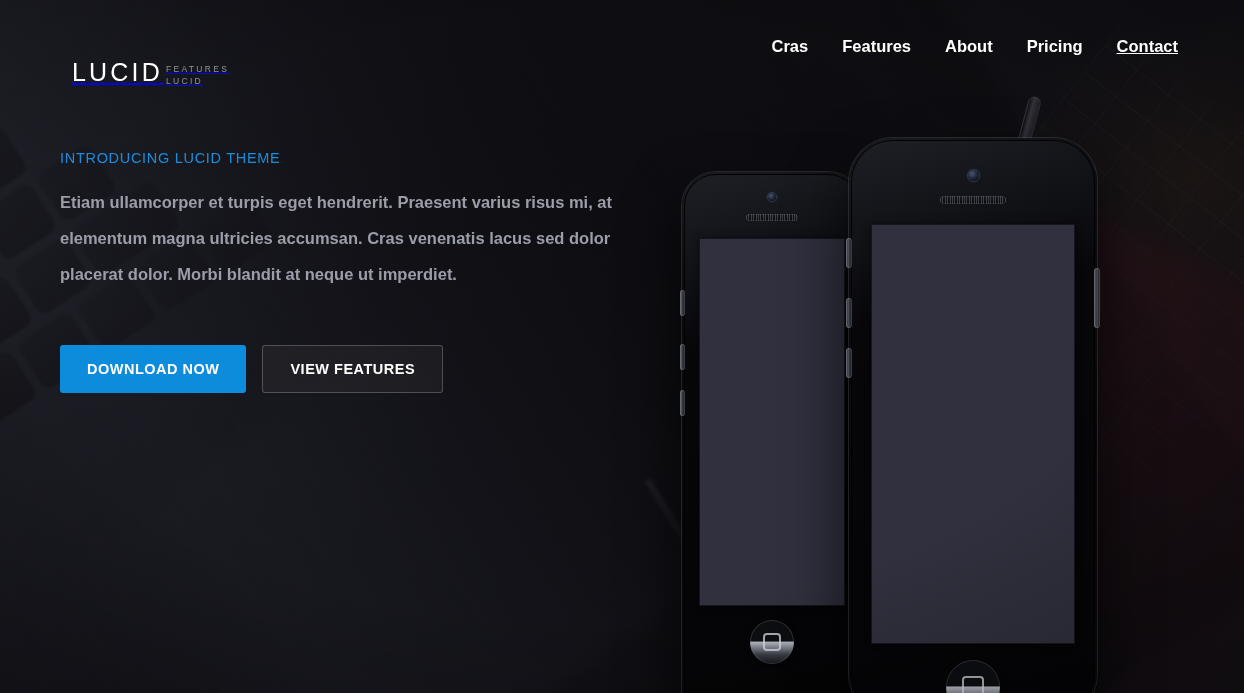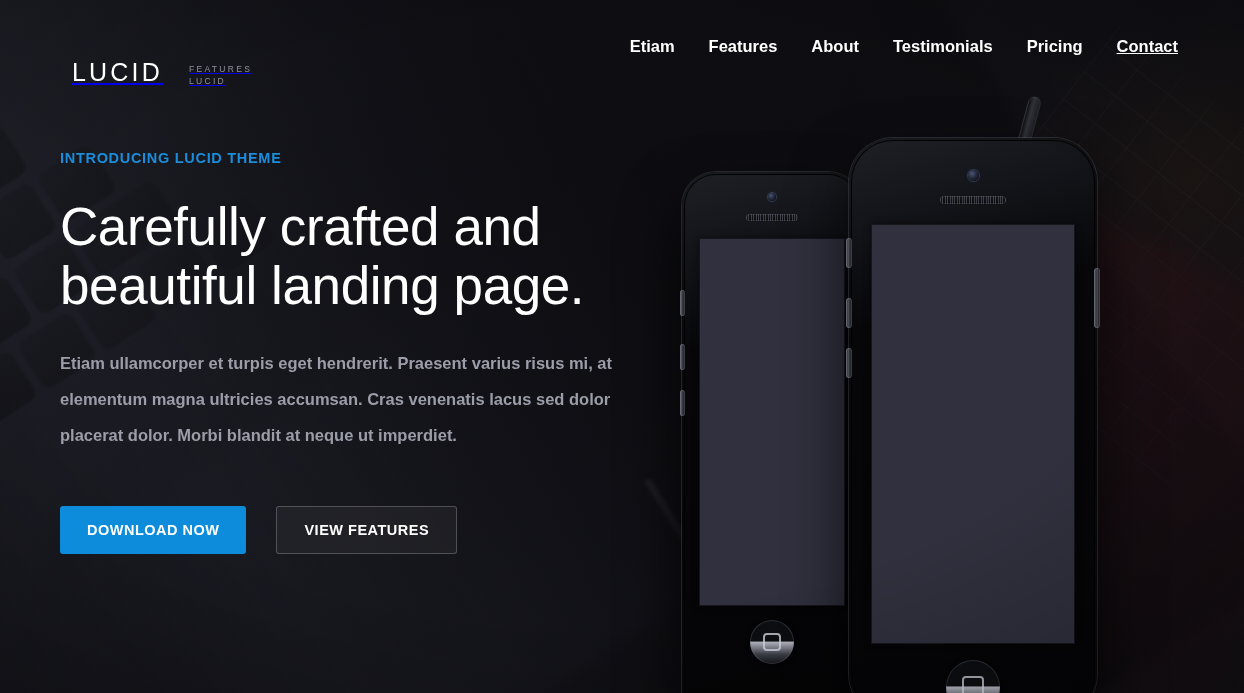--- a/index.html
+++ b/index.html
@@ -225,21 +225,21 @@
 
   
   .header {
     position:absolute; left:0; top:0;
     width:1244px; height:96px;
     display:flex; align-items:center;
     z-index:20;
   }
   .logo {
     position:absolute; left:72px; top:60px;
-    display:flex; align-items:flex-start; gap:26px;
+    display:flex; align-items:flex-start; gap:3px;
   }
   .logo-word {
     color:#ffffff;
     font-size:25px;
     font-weight:400;
     letter-spacing:3.2px;
     line-height:1;
   }
   .logo-sub {
     color:#9093a0;
@@ -266,42 +266,42 @@
 
   
   .content {
     position:absolute; left:60px; top:150px;
     width:620px;
     z-index:20;
   }
   .eyebrow {
     color:#1b8ddb;
     font-size:14.5px;
-    font-weight:bold;
+    font-weight:normal;
     letter-spacing:0.7px;
-    margin-bottom:31px;
+    margin-bottom:19px;
   }
   .title {
     color:#ffffff;
     font-size:53px;
     font-weight:300;
     line-height:1.12;
     letter-spacing:-0.4px;
     margin-bottom:30px;
   }
   .lead {
     color:#9b9da8;
     font-size:16.5px;
     font-weight:bold;
     line-height:2.18;
     max-width:560px;
     margin-bottom:52px;
   }
 
-  .actions { display:flex; align-items:center; gap:30px; }
+  .actions { display:flex; align-items:center; gap:16px; }
   .btn {
     display:inline-flex; align-items:center; justify-content:center;
     height:48px;
     font-size:14.5px;
     font-weight:bold;
     letter-spacing:0.5px;
     border-radius:3px;
     cursor:pointer;
     text-decoration:none;
     white-space:nowrap;
@@ -427,33 +427,31 @@
 
     <a class="logo" href="#">
       <span class="logo-word">LUCID</span>
       <span class="logo-sub">
         <span>FEATURES</span><br>
         <span>LUCID</span>
       </span>
     </a>
 
     <nav class="nav">
-      <a href="#">Etiam</a>
+      <a href="#">Cras</a>
       <a href="#">Features</a>
       <a href="#">About</a>
-      <a href="#">Testimonials</a>
       <a href="#">Pricing</a>
       <a href="#">Contact</a>
     </nav>
 
   </div>
 
   <div class="content">
     <div class="eyebrow">INTRODUCING LUCID THEME</div>
-    <h1 class="title">Carefully crafted and beautiful landing page.</h1>
     <p class="lead">Etiam ullamcorper et turpis eget hendrerit. Praesent varius risus mi, at elementum magna ultricies accumsan. Cras venenatis lacus sed dolor placerat dolor. Morbi blandit at neque ut imperdiet.</p>
     <div class="actions">
       <a class="btn btn--primary" href="#">DOWNLOAD NOW</a>
       <a class="btn btn--ghost" href="#">VIEW FEATURES</a>
     </div>
   </div>
 
 </div>
 
 </body></html>

